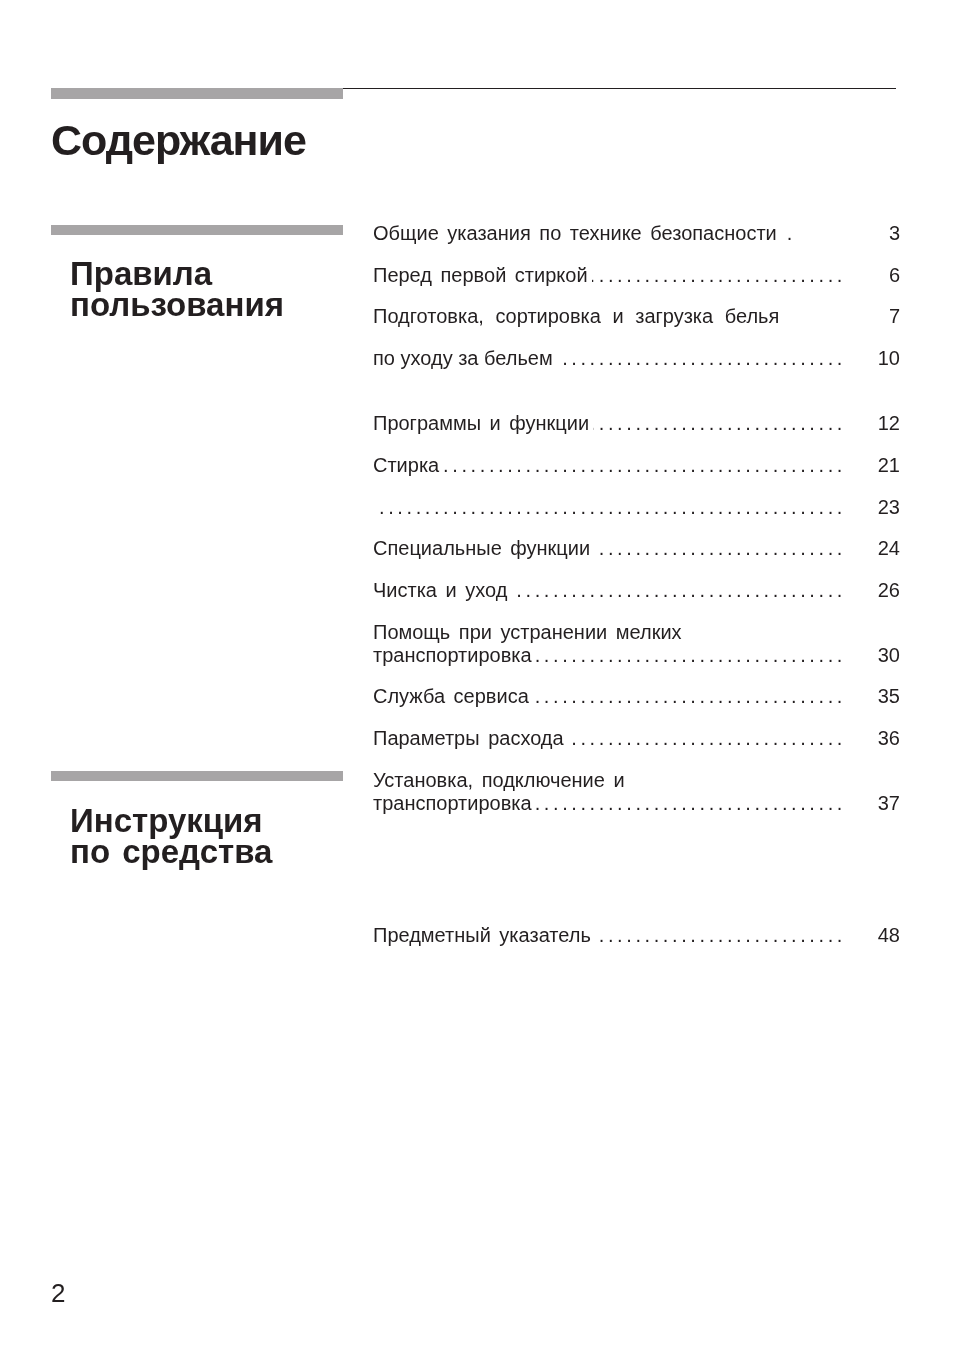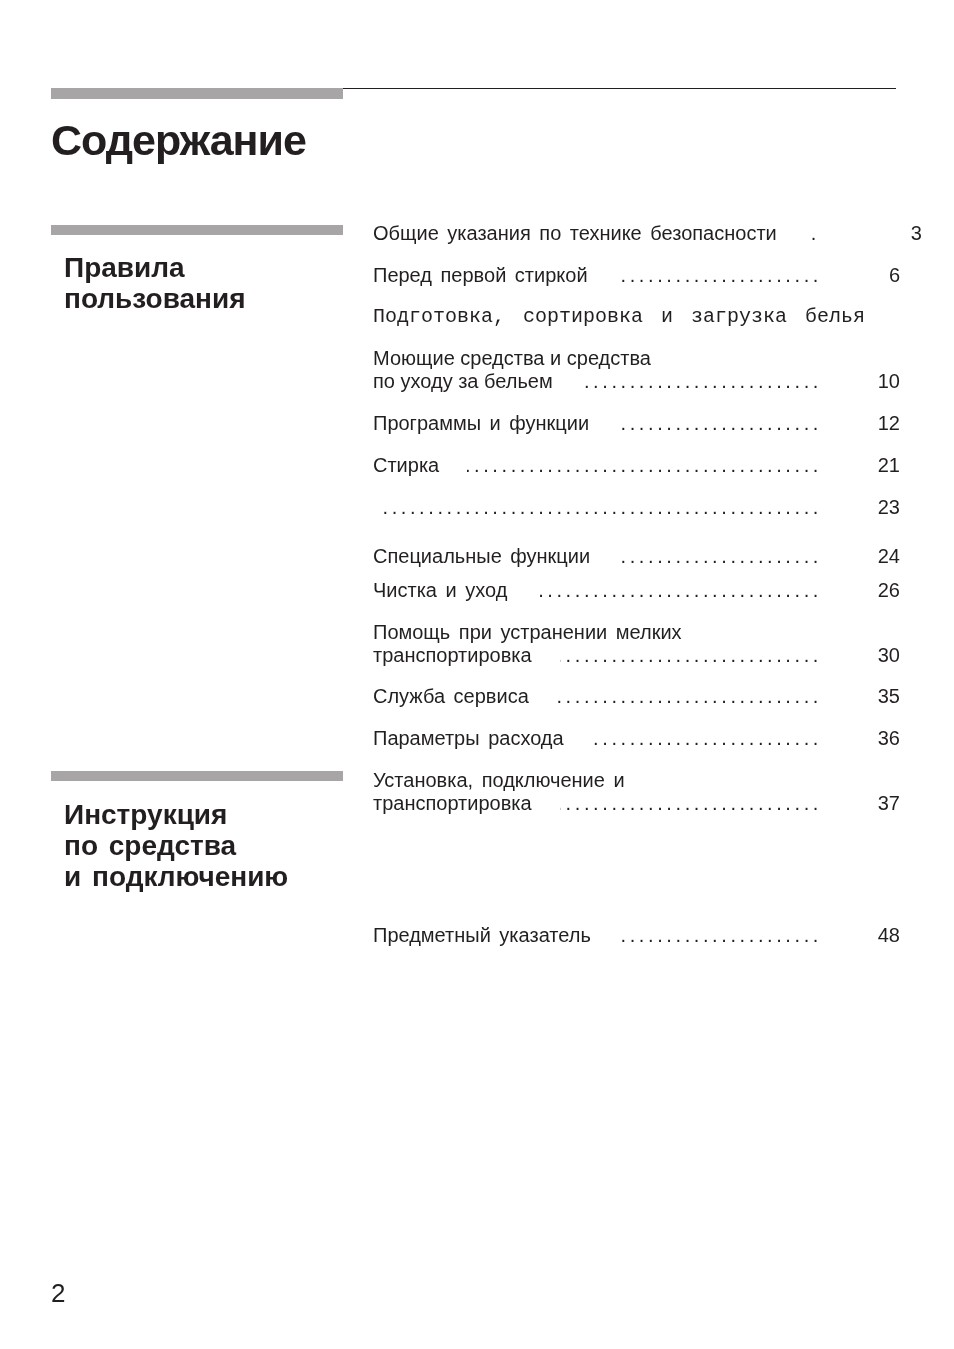--- a/index.html
+++ b/index.html
@@ -44,39 +44,38 @@
     .section-bar {
       position: absolute;
       left: 51px;
       width: 292px;
       height: 10px;
       background: #a7a5a6;
     }
     .section-title {
       position: absolute;
       left: 52px;
-      margin: 12px;
-      font-size: 28px;
+      margin: 18px;
+      font-size: 33px;
       font-weight: bold;
       line-height: 31px;
       word-spacing: 3px;
     }
     .toc-entry {
       position: absolute;
       left: 373px;
       width: 527px;
       font-size: 20px;
       line-height: 23px;
       word-spacing: 3px;
     }
     .toc-entry .row {
       display: flex;
       align-items: baseline;
       width: 527px;
-      gap: 24px;
     }
     .toc-entry .label {
       white-space: nowrap;
     }
     .toc-entry .leader {
       flex: 1;
       overflow: hidden;
       white-space: nowrap;
       letter-spacing: 3.6px;
       margin: 0 28px 0 4px;
@@ -106,53 +105,49 @@
 <div class="section-bar" style="top:225px;"></div>
 <h2 class="section-title" style="top:240px;">
   <span>Правила</span><br>
   <span>пользования</span>
 </h2>
 
 <div class="section-bar" style="top:771px;"></div>
 <h2 class="section-title" style="top:787px;">
   <span>Инструкция</span><br>
   <span>по средства</span><br>
-  <span>и подключению</span>
 </h2>
 
 <div class="toc-entry" style="top:222px;">
   <div class="row">
     <span class="label">Общие указания по технике безопасности</span>
     <span class="leader" style="flex:0 0 auto; margin-left:10px;">.</span>
     <span style="flex:1"></span>
     <span class="page">3</span>
   </div>
 </div>
 
 <div class="toc-entry" style="top:264px;">
   <div class="row">
     <span class="label">Перед первой стиркой</span>
     <span class="leader">................................................................................</span>
     <span class="page">6</span>
   </div>
 </div>
 
-<div class="toc-entry" style="top:305px;font-family:Liberation Mono, monospace;">
+<div class="toc-entry" style="top:305px;">
   <div class="row">
     <span class="label" style="word-spacing:6px;">Подготовка, сортировка и загрузка белья</span>
     <span class="leader none"></span>
     <span class="page">7</span>
   </div>
 </div>
 
 <div class="toc-entry" style="top:347px;">
   <div class="row">
-    <span class="label" style="word-spacing:0;">Моющие средства и средства</span>
-  </div>
-  <div class="row">
     <span class="label" style="word-spacing:0;">по уходу за бельем</span>
     <span class="leader">................................................................................</span>
     <span class="page">10</span>
   </div>
 </div>
 
 <div class="toc-entry" style="top:412px;">
   <div class="row">
     <span class="label">Программы и функции</span>
     <span class="leader">................................................................................</span>
@@ -168,21 +163,21 @@
   </div>
 </div>
 
 <div class="toc-entry" style="top:496px;">
   <div class="row">
     <span class="leader">................................................................................</span>
     <span class="page">23</span>
   </div>
 </div>
 
-<div class="toc-entry" style="top:537px;margin-top:8px;">
+<div class="toc-entry" style="top:537px;">
   <div class="row">
     <span class="label">Специальные функции</span>
     <span class="leader">................................................................................</span>
     <span class="page">24</span>
   </div>
 </div>
 
 <div class="toc-entry" style="top:579px;">
   <div class="row">
     <span class="label">Чистка и уход</span>

